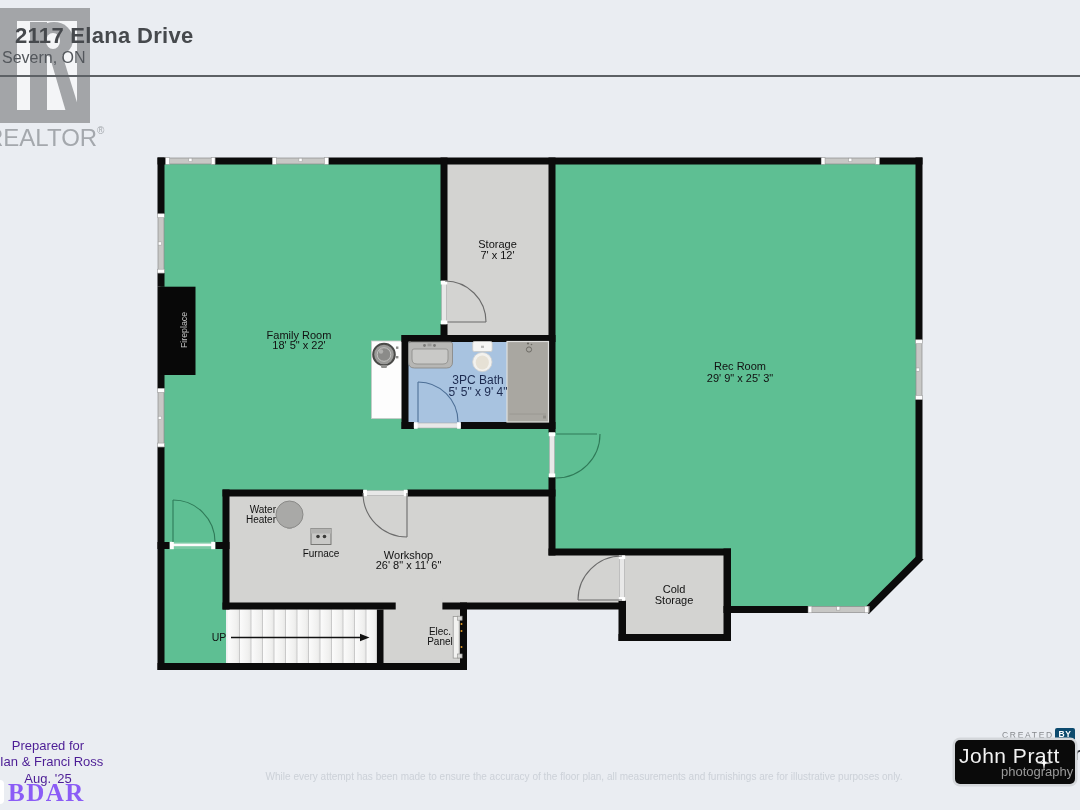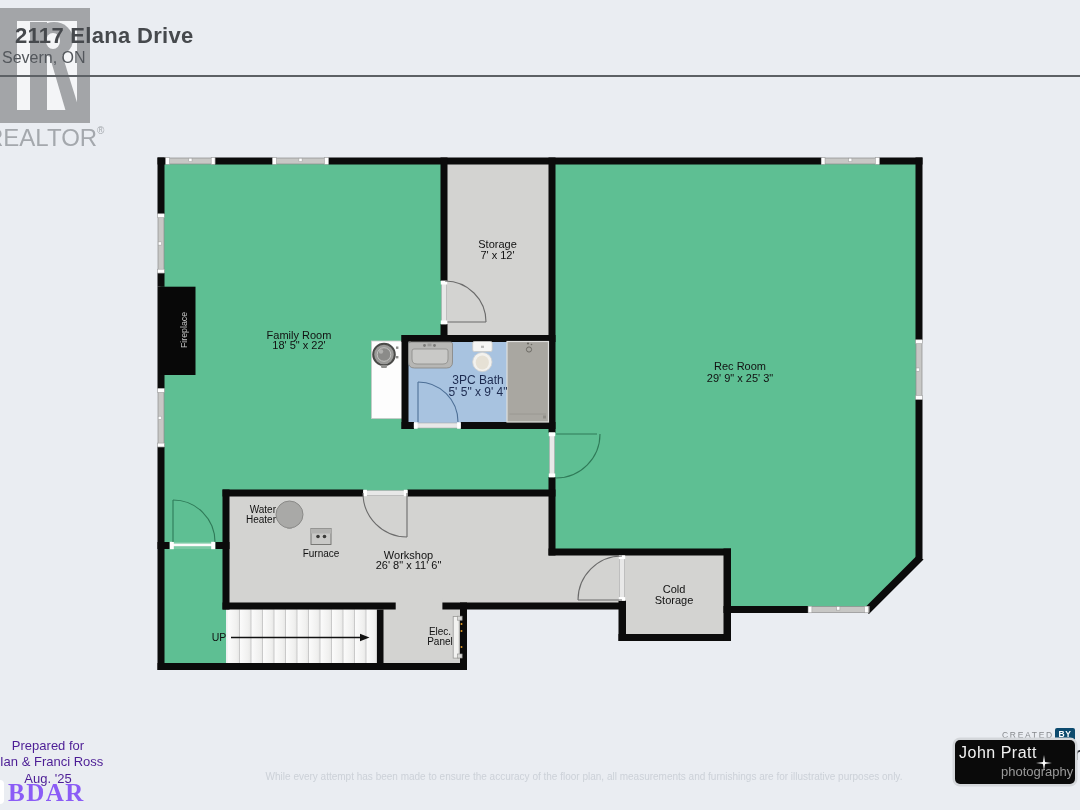--- a/index.html
+++ b/index.html
@@ -382,19 +382,19 @@
 
 <div class="abs" style="left:0;top:743px;width:1080px;text-align:right;font-size:19px;font-weight:600;letter-spacing:-0.8px;color:#33363b;">Lower Floor</div>
 
 <div class="abs" style="left:0;top:771px;width:1080px;text-align:center;font-size:10px;color:#ccd1d8;padding-left:44px;">While every attempt has been made to ensure the accuracy of the floor plan, all measurements and furnishings are for illustrative purposes only.</div>
 
 <div class="abs" style="left:1002px;top:730px;font-size:8.5px;letter-spacing:1.7px;color:#86898d;">CREATED</div>
 
 <div class="abs" style="left:1055px;top:728px;width:20px;height:13px;background:#0c4a6e;border-radius:2px;color:#fff;font-size:8.5px;font-weight:bold;text-align:center;line-height:13px;letter-spacing:0.5px;">BY</div>
 
 <div class="abs" style="left:955px;top:740px;width:120px;height:44px;background:#0a0a0a;border-radius:5px;box-shadow:0 0 0 2.5px #d4d7db;"></div>
-<div class="abs" style="left:959px;top:744px;font-size:16px;color:#f2f2f2;letter-spacing:0.5px;">John Pratt</div>
+<div class="abs" style="left:959px;top:744px;font-size:21px;color:#f2f2f2;letter-spacing:0.5px;">John Pratt</div>
 <div class="abs" style="left:1001px;top:764px;font-size:13px;color:#9a9a9a;">photography</div>
 
 <svg class="abs" style="left:1036px;top:755px" width="16" height="16" viewBox="0 0 16 16">
   <path d="M8,0 L9.1,6.9 L16,8 L9.1,9.1 L8,16 L6.9,9.1 L0,8 L6.9,6.9 Z" fill="#ffffff" opacity="0.9"></path>
   <circle cx="8" cy="8" r="1.6" fill="#fff"></circle>
 </svg>
 
 </body></html>

